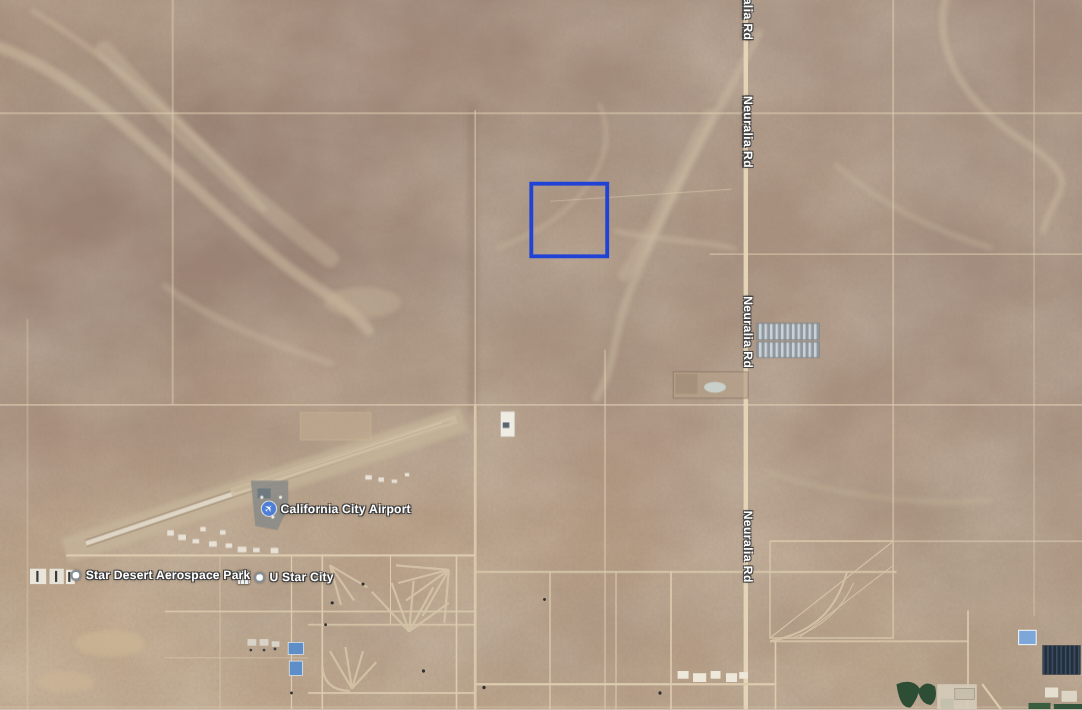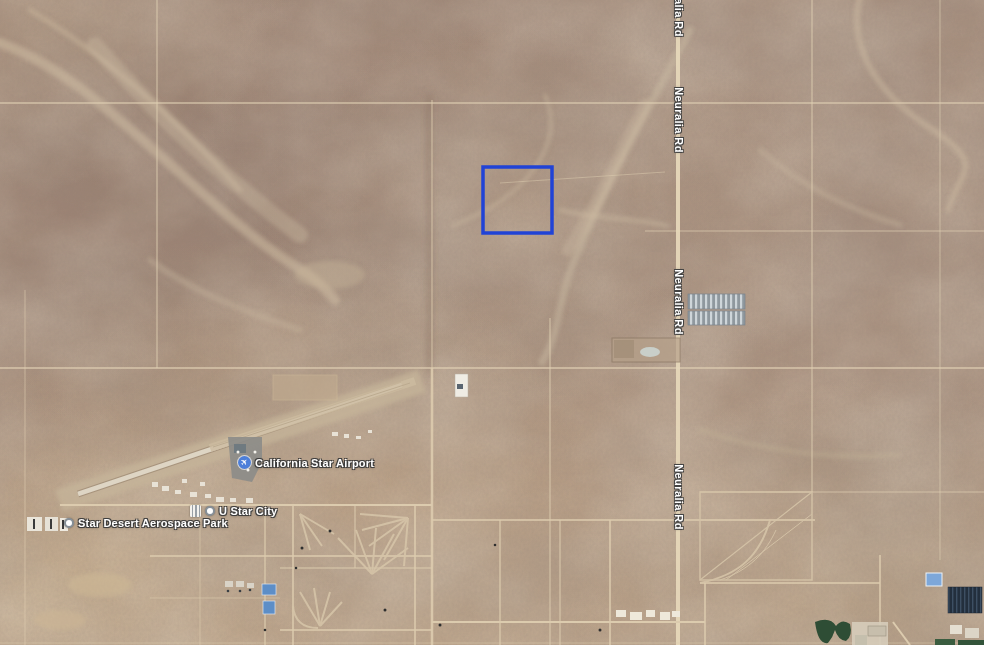--- a/index.html
+++ b/index.html
@@ -324,24 +324,24 @@
 
   <div class="road-label" style="left:679px;top:4px;">Neuralia Rd</div>
   <div class="road-label" style="left:679px;top:120px;">Neuralia Rd</div>
   <div class="road-label" style="left:679px;top:302px;">Neuralia Rd</div>
   <div class="road-label" style="left:679px;top:497px;">Neuralia Rd</div>
 
   <div class="poi" style="left:238px;top:456px;">
     <span class="icon-airport">
         <span>✈</span>
       </span>
-    <span class="poi-label">California Star Airport</span>
+    <span class="poi-label">California City Airport</span>
   </div>
 
-  <div class="poi" style="left:190px;top:505px;">
+  <div class="poi" style="left:190px;top:519px;padding-left:26px;">
     <span class="icon-storage"></span>
     <span class="icon-dot"></span>
     <span class="poi-label">U Star City</span>
   </div>
 
   <div class="poi" style="left:64px;top:517px;">
     <span class="icon-dot"></span>
     <span class="poi-label">Star Desert Aerospace Park</span>
   </div>
 

